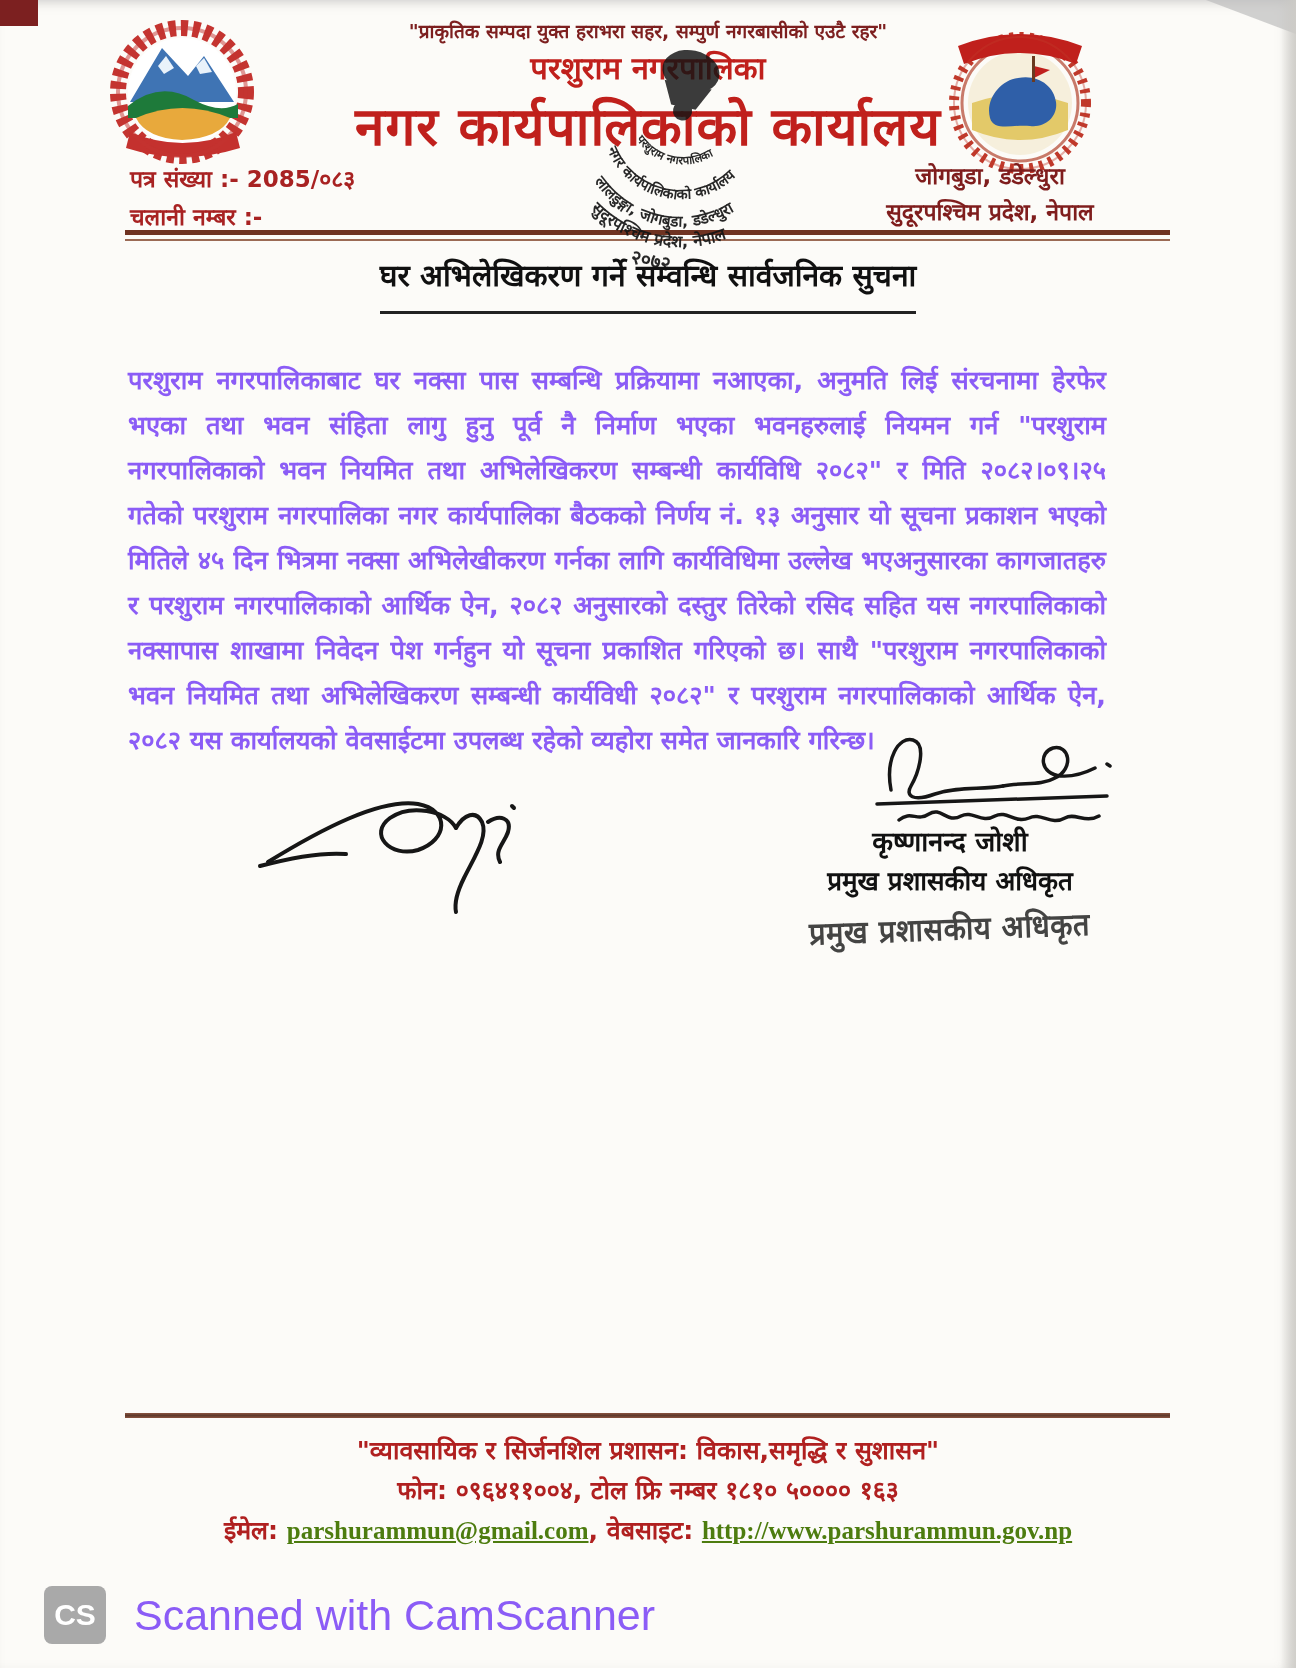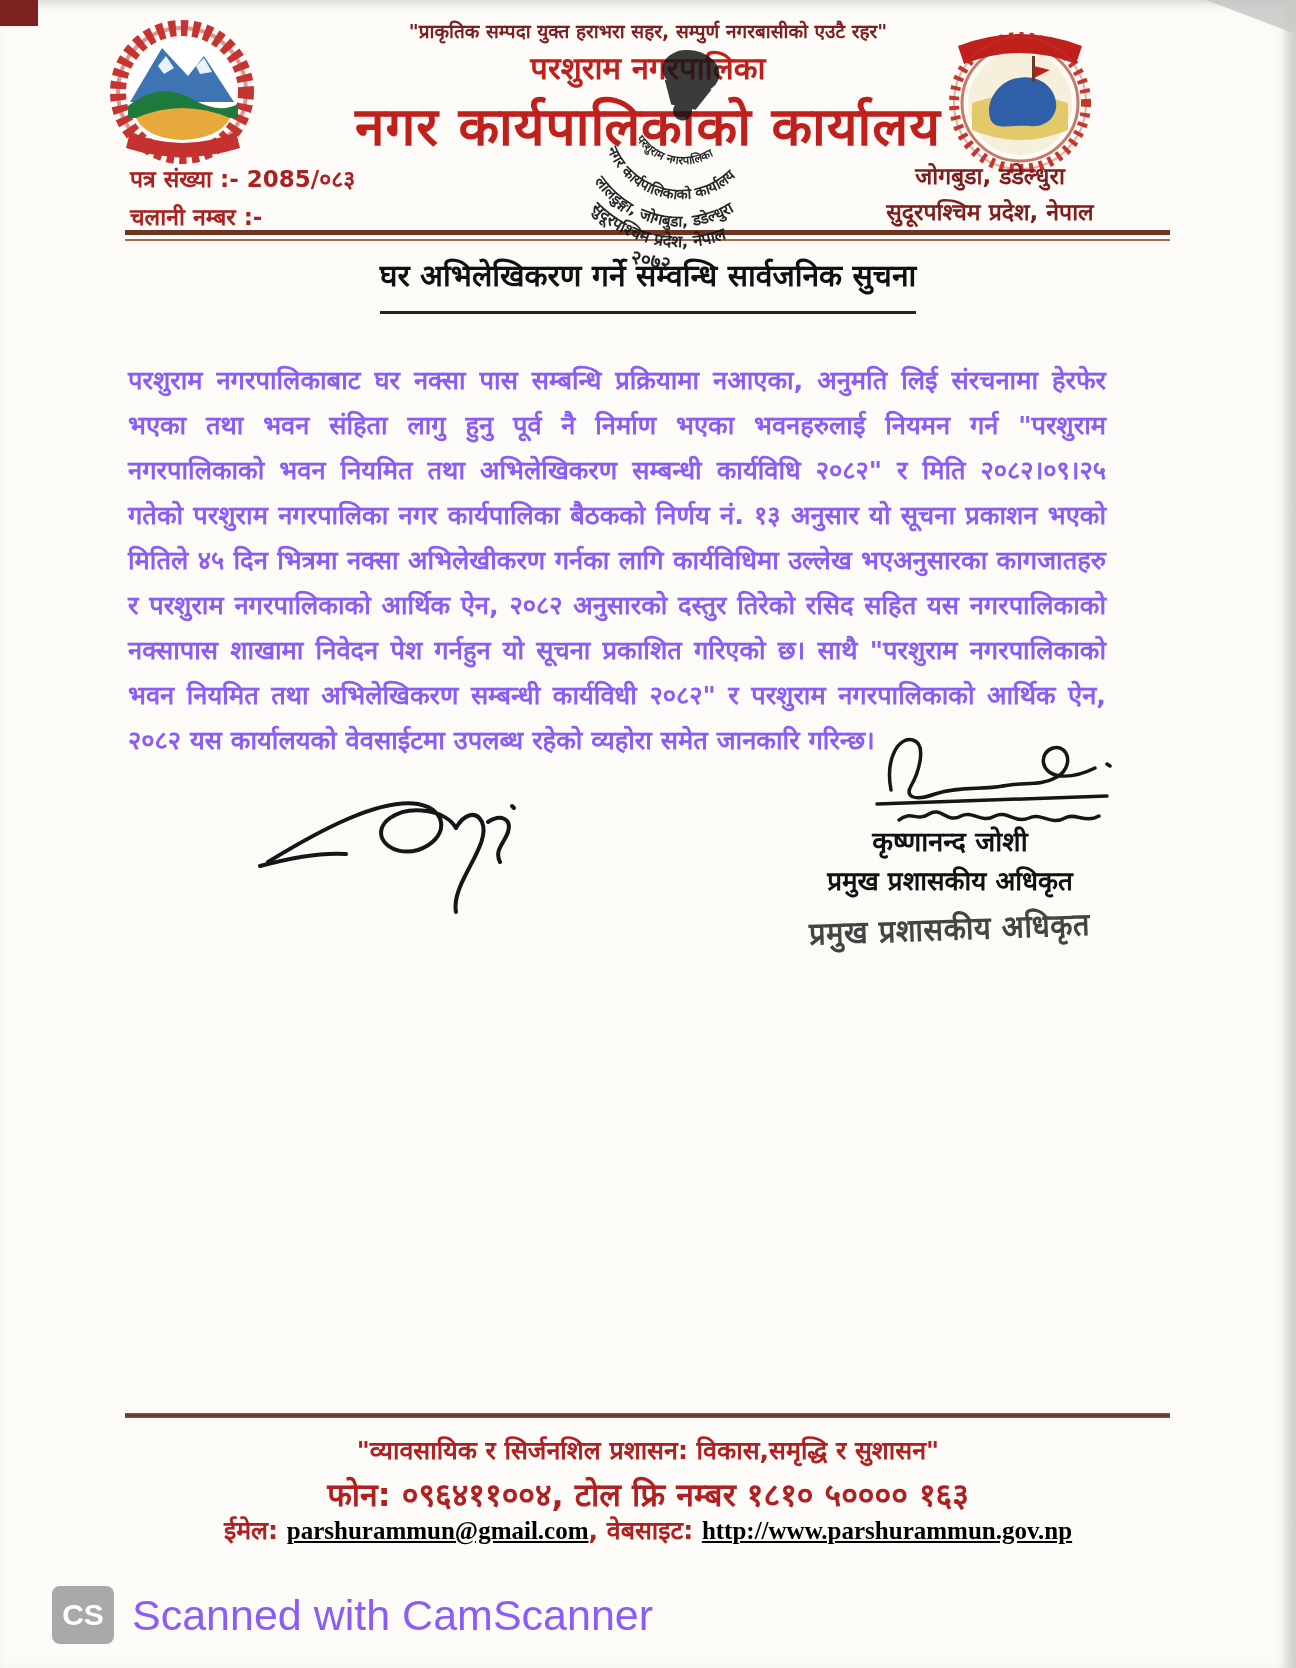--- a/index.html
+++ b/index.html
@@ -50,25 +50,25 @@
   }
 
   .sig-left{position:absolute;left:250px;top:770px;}
   .sig-right{position:absolute;left:855px;top:728px;}
   .sig-block{position:absolute;left:760px;top:822px;width:380px;text-align:center;color:#111;}
   .sig-name{font-size:27px;font-weight:bold;line-height:40px;}
   .sig-designation{font-size:26px;font-weight:bold;line-height:38px;}
   .sig-stamp-text{display:inline-block;font-size:29px;font-weight:bold;color:#2b2b2b;transform:rotate(-2deg) scaleY(1.08);letter-spacing:.5px;margin-top:8px;opacity:.88;}
 
   .footer-slogan{top:1432px;font-size:25px;font-weight:bold;color:#b02020;}
-  .footer-phone{top:1472px;font-size:32px;font-weight:bold;color:#b02020;}
+  .footer-phone{top:1472px;font-size:25px;font-weight:bold;color:#b02020;}
   .footer-contact{top:1512px;font-size:25px;font-weight:bold;color:#b02020;}
-  .footer-contact .link{color:#000000;text-decoration:underline;font-family:"Liberation Serif","DejaVu Serif",serif;cursor:pointer;}
+  .footer-contact .link{color:#4d7c0f;text-decoration:underline;font-family:"Liberation Serif","DejaVu Serif",serif;cursor:pointer;}
 
-  .camscanner{position:absolute;left:52px;top:1586px;display:flex;align-items:center;gap:18px;}
+  .camscanner{position:absolute;left:44px;top:1586px;display:flex;align-items:center;gap:28px;}
   .cs-badge{width:62px;height:58px;background:#a9a9a9;border-radius:8px;color:#fff;font-size:30px;font-weight:bold;display:flex;align-items:center;justify-content:center;font-family:"Liberation Sans",sans-serif;}
   .cs-text{font-size:43px;color:#8b5cf6;font-family:"Liberation Sans",sans-serif;}
 </style>
 </head>
 <body>
 
 <div class="page">
 
   <div class="corner-tl"></div>
   <div class="corner-tr"></div>

